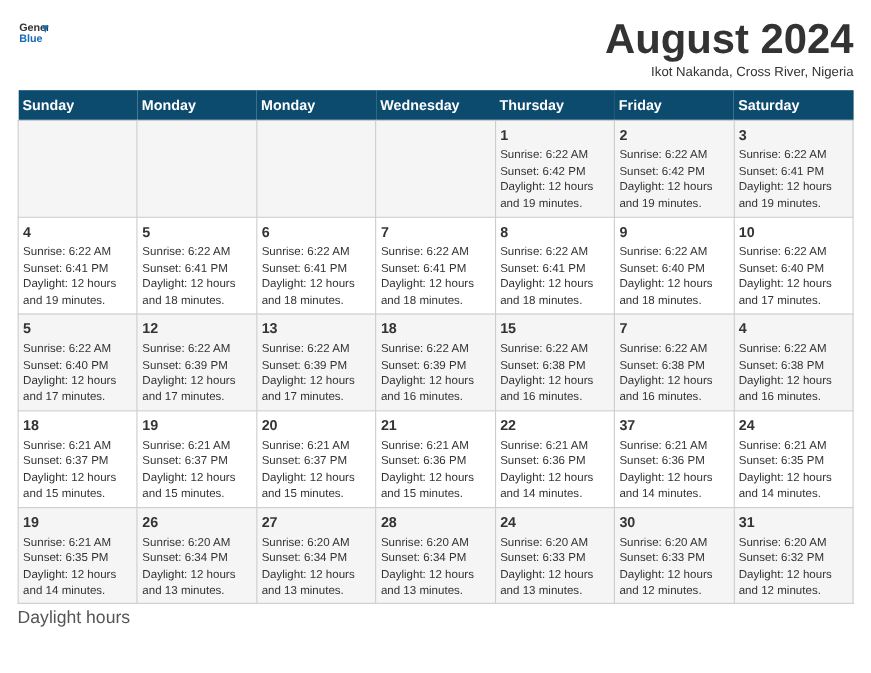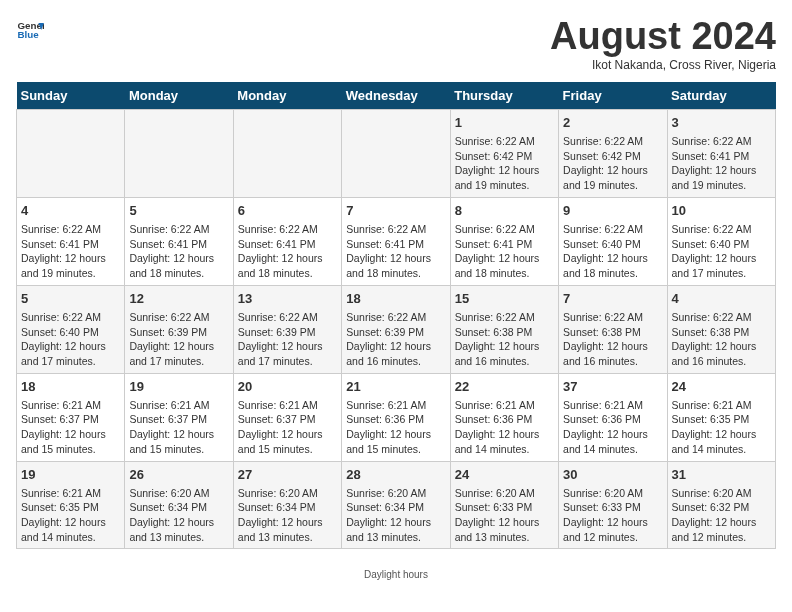--- a/index.html
+++ b/index.html
@@ -70,24 +70,23 @@
       font-weight: bold;
       font-size: 13px;
       display: block;
       margin-bottom: 2px;
     }
     .day-info {
       font-size: 10.5px;
       color: #333;
     }
     .footer {
-      margin-top: 20px;
-      font-size: 10px;
+      margin-top: 4px;
+      font-size: 16px;
       color: #555;
-      text-align: center;
     }
   </style>
 </head>
 <body>
 
 <div class="header-section">
   <div class="logo">
     <svg class="logo-icon" viewBox="0 0 40 40">
       <text x="2" y="18" font-size="14" font-weight="bold" fill="#333">General</text>
       <text x="2" y="32" font-size="14" font-weight="bold" fill="#1a6bb5">Blue</text>

